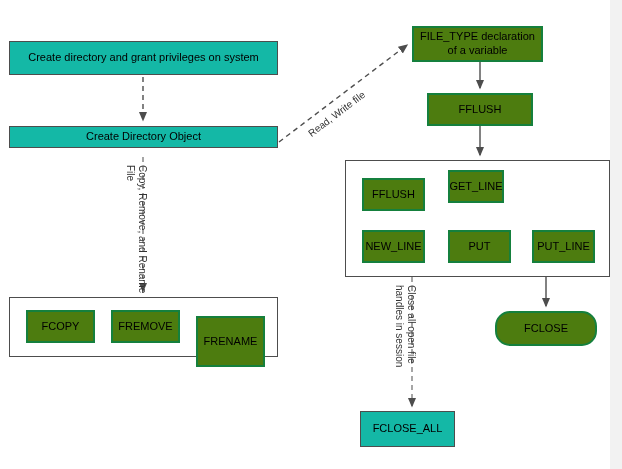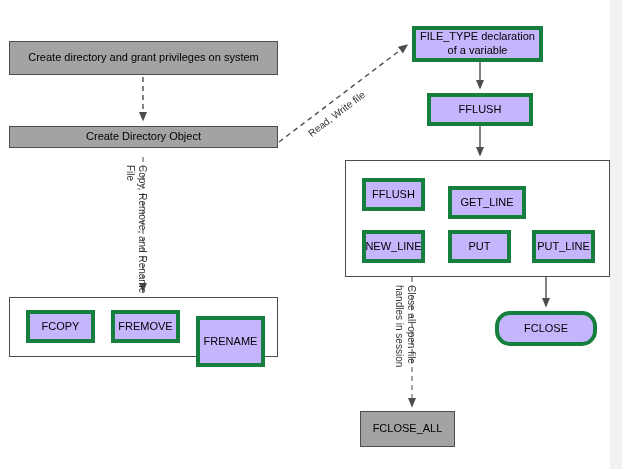--- a/index.html
+++ b/index.html
@@ -30,33 +30,33 @@
     position: absolute;
     left: 0;
     top: 0;
     width: 622px;
     height: 469px;
     overflow: visible;
   }
   .node {
     position: absolute;
     box-sizing: border-box;
-    border: 4px solid #15803d;
+    border: 2px solid #15803d;
     display: flex;
     align-items: center;
     justify-content: center;
     text-align: center;
     font-size: 11px;
     color: #000000;
     line-height: 1.25;
-    background: #c4b5fd;
+    background: #4d7c0f;
     z-index: 3;
   }
   .node.filled {
-    background: #a3a3a3;
+    background: #14b8a6;
     border: 1px solid #4d4d4d;
   }
   .group {
     position: absolute;
     box-sizing: border-box;
     border: 1px solid #4d4d4d;
     background: #ffffff;
     z-index: 2;
   }
   .edge-label {
@@ -132,21 +132,21 @@
 
   <div class="node" style="left:427px; top:93px; width:106px; height:33px;">
     <span>FFLUSH</span>
   </div>
 
   <div class="group" style="left:345px; top:160px; width:265px; height:117px;"></div>
 
   <div class="node" style="left:362px; top:178px; width:63px; height:33px;">
     <span>FFLUSH</span>
   </div>
-  <div class="node" style="left:448px; top:186px; width:78px; height:33px;">
+  <div class="node" style="left:448px; top:170px; width:56px; height:33px;">
     <span>GET_LINE</span>
   </div>
 
   <div class="node" style="left:362px; top:230px; width:63px; height:33px;">
     <span>NEW_LINE</span>
   </div>
   <div class="node" style="left:448px; top:230px; width:63px; height:33px;">
     <span>PUT</span>
   </div>
   <div class="node" style="left:532px; top:230px; width:63px; height:33px;">

